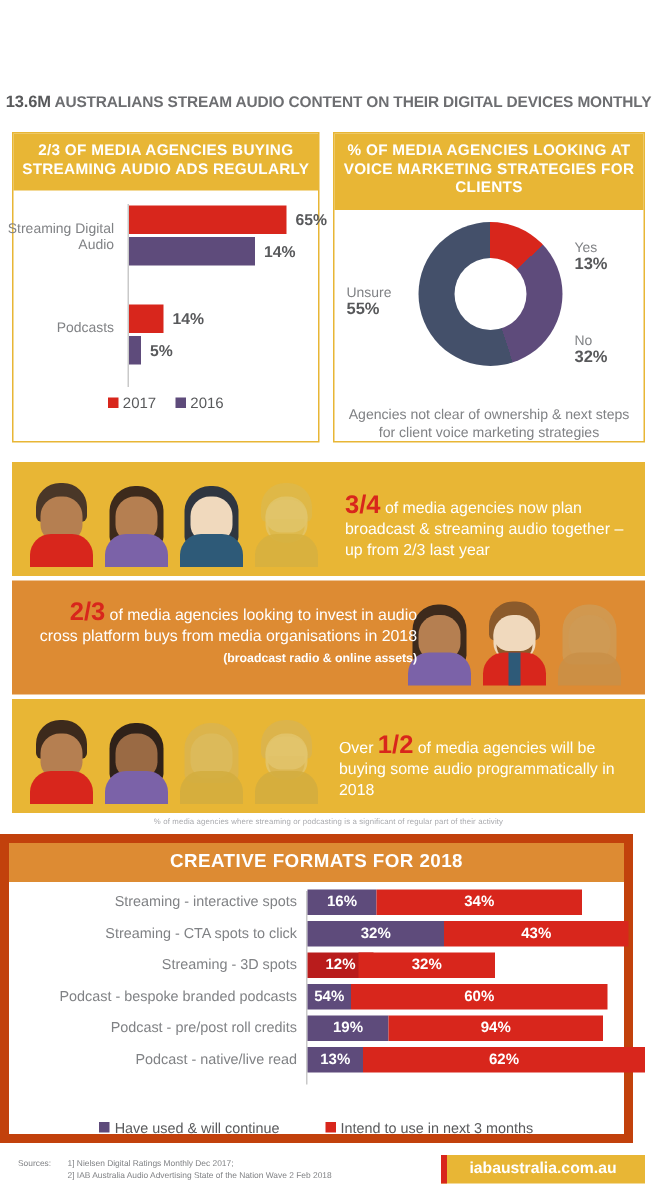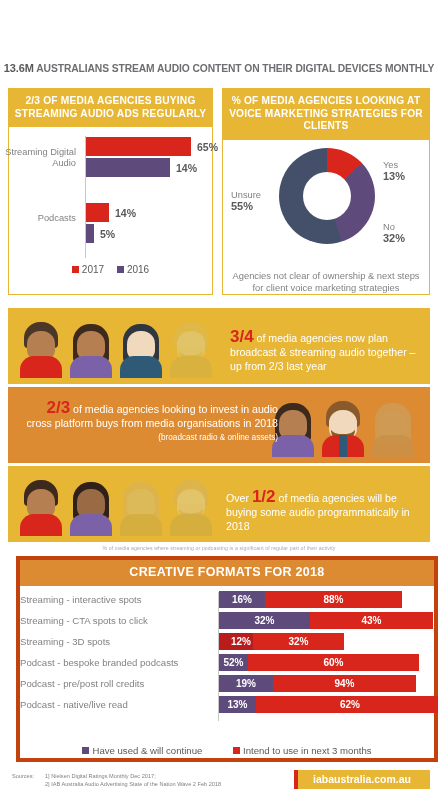--- a/index.html
+++ b/index.html
@@ -87,42 +87,42 @@
 
   
   .banner { position:absolute; left:8px; width:422px; }
   #banner1 { top:308px; height:76px; background:#e8b635; }
   #banner2 { top:387px; height:76px; background:#dd8b33; }
   #banner3 { top:466px; height:76px; background:#e8b635; }
   .banner-text {
     position:absolute; color:#ffffff; font-size:10.6px; line-height:14px;
   }
   .banner-text .big { color:#d8261c; font-weight:bold; font-size:17px; }
-  .banner-text .sub { font-size:8.2px; display:block; margin-top:1px; }
+  .banner-text .sub { font-size:8.2px; display:block; margin-top:1px;font-weight:bold; }
   .figures { position:absolute; top:8px; height:62px; }
   .fig { position:absolute; width:46px; height:62px; }
   .fig .head { position:absolute; left:9px; top:15px; width:28px; height:30px; border-radius:13px 13px 11px 11px; }
   .fig .hair { position:absolute; left:6px; top:6px; width:34px; height:26px; border-radius:16px 16px 4px 4px; }
   .fig .hair-long { position:absolute; left:5px; top:8px; width:36px; height:40px; border-radius:17px 17px 6px 6px; }
   .fig .body { position:absolute; left:2px; bottom:0; width:42px; height:22px; border-radius:14px 14px 0 0; }
   .fig .beard { position:absolute; left:11px; top:30px; width:24px; height:16px; border-radius:0 0 11px 11px; }
   .fig .tie { position:absolute; left:19px; bottom:0; width:8px; height:22px; }
   .footnote {
     position:absolute; left:8px; top:545px; width:422px; text-align:center;
     color:#a8a9ad; font-size:5.2px; letter-spacing:0.1px;
   }
 
   
-  #card-bottom { left:16px; top:556px; width:422px; height:206px; border:4px solid #c2410c; }
+  #card-bottom { left:0; top:556px; width:422px; height:206px; border:6px solid #c2410c; }
   .card-head-orange { background:#dd8b33; font-size:12.5px; padding:6px 4px 7px 4px; letter-spacing:0.3px;}
   .c2-body { position:relative; height:178px; }
   .c2-axis { position:absolute; left:198px; top:6px; width:1px; height:129px; background:#c9c9c9; }
   .c2-row { position:absolute; left:0; width:100%; height:17px; }
   .c2-cat {
-    position:absolute; left:0; width:192px; text-align:left;
+    position:absolute; left:0; width:192px; text-align:right;
     color:#808285; font-size:9.6px; line-height:17px;
   }
   .c2-seg { position:absolute; top:0; height:17px; }
   .c2-seg span {
     position:absolute; left:0; top:0; width:100%; height:17px;
     line-height:17px; text-align:center; color:#fff;
     font-weight:bold; font-size:10px;
   }
   .c2-legend {
     position:absolute; left:0; bottom:8px; width:100%;
@@ -290,21 +290,21 @@
     <div class="card-head card-head-orange">CREATIVE FORMATS FOR 2018</div>
     <div class="c2-body">
       <div class="c2-axis"></div>
       <div id="c2-render">
           <div class="c2-row" style="top: 5px;">
             <div class="c2-cat">Streaming - interactive spots</div>
             <div class="c2-seg" style="left: 199px; width: 46px; background: rgb(94, 75, 123);">
               <span>16%</span>
             </div>
             <div class="c2-seg" style="left: 245px; width: 137px; background: rgb(216, 38, 28);">
-              <span>88%</span>
+              <span>34%</span>
             </div>
           </div>
           <div class="c2-row" style="top: 26px;">
             <div class="c2-cat">Streaming - CTA spots to click</div>
             <div class="c2-seg" style="left: 199px; width: 91px; background: rgb(94, 75, 123);">
               <span>32%</span>
             </div>
             <div class="c2-seg" style="left: 290px; width: 123px; background: rgb(216, 38, 28);">
               <span>43%</span>
             </div>
@@ -314,21 +314,21 @@
             <div class="c2-seg" style="left: 199px; width: 44px; background: #b91c1c;">
               <span>12%</span>
             </div>
             <div class="c2-seg" style="left: 233px; width: 91px; background: rgb(216, 38, 28);">
               <span>32%</span>
             </div>
           </div>
           <div class="c2-row" style="top: 68px;">
             <div class="c2-cat">Podcast - bespoke branded podcasts</div>
             <div class="c2-seg" style="left: 199px; width: 29px; background: rgb(94, 75, 123);">
-              <span>52%</span>
+              <span>54%</span>
             </div>
             <div class="c2-seg" style="left: 228px; width: 171px; background: rgb(216, 38, 28);">
               <span>60%</span>
             </div>
           </div>
           <div class="c2-row" style="top: 89px;">
             <div class="c2-cat">Podcast - pre/post roll credits</div>
             <div class="c2-seg" style="left: 199px; width: 54px; background: rgb(94, 75, 123);">
               <span>19%</span>
             </div>

